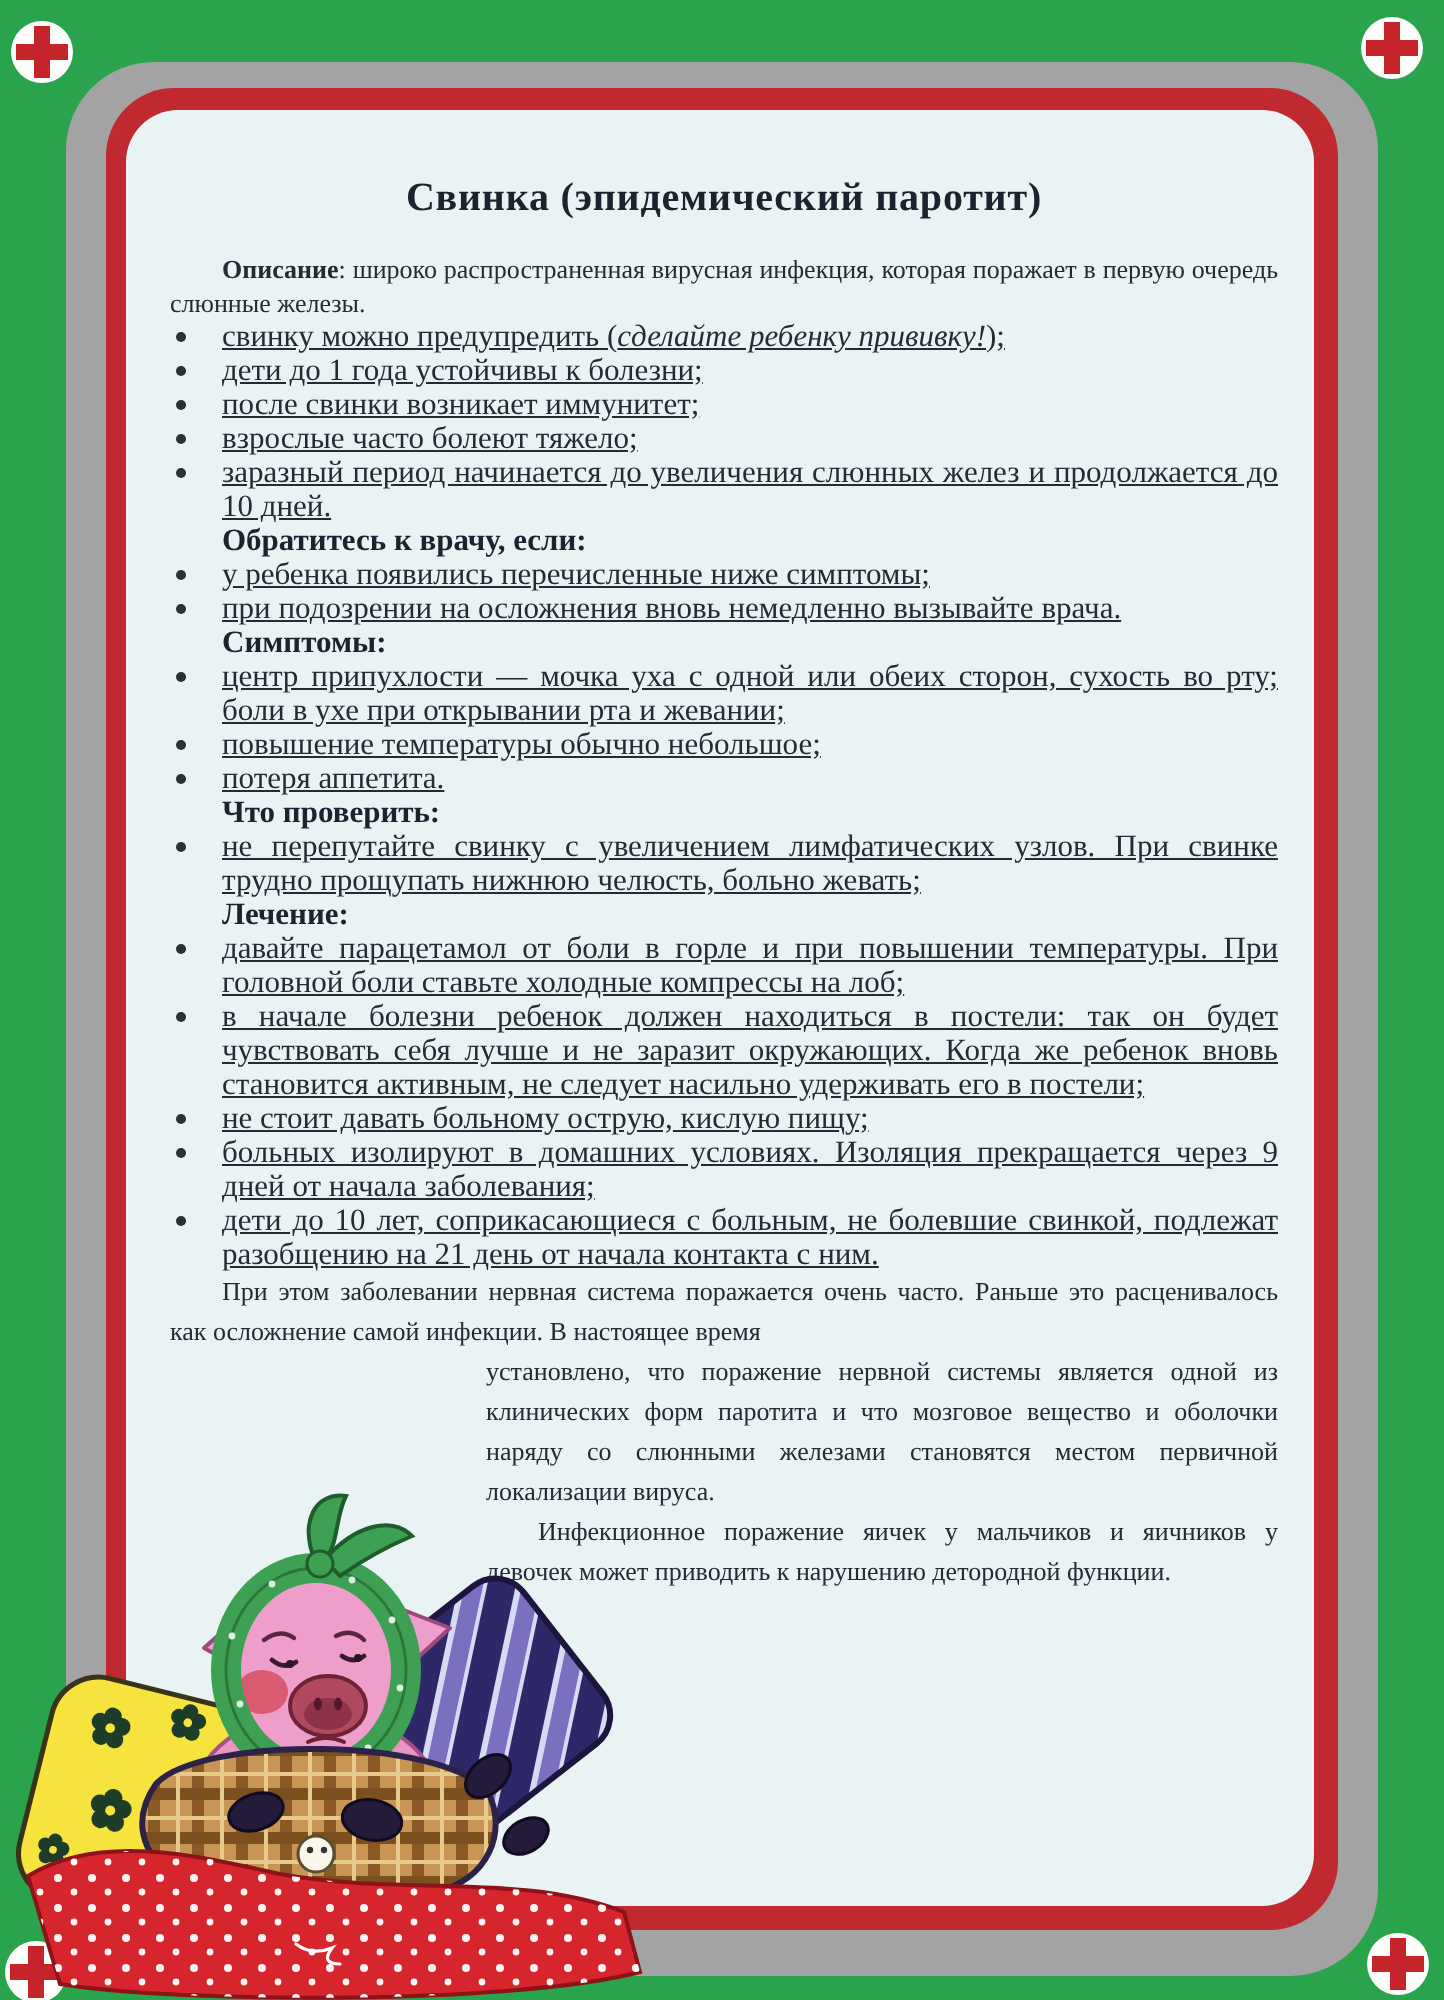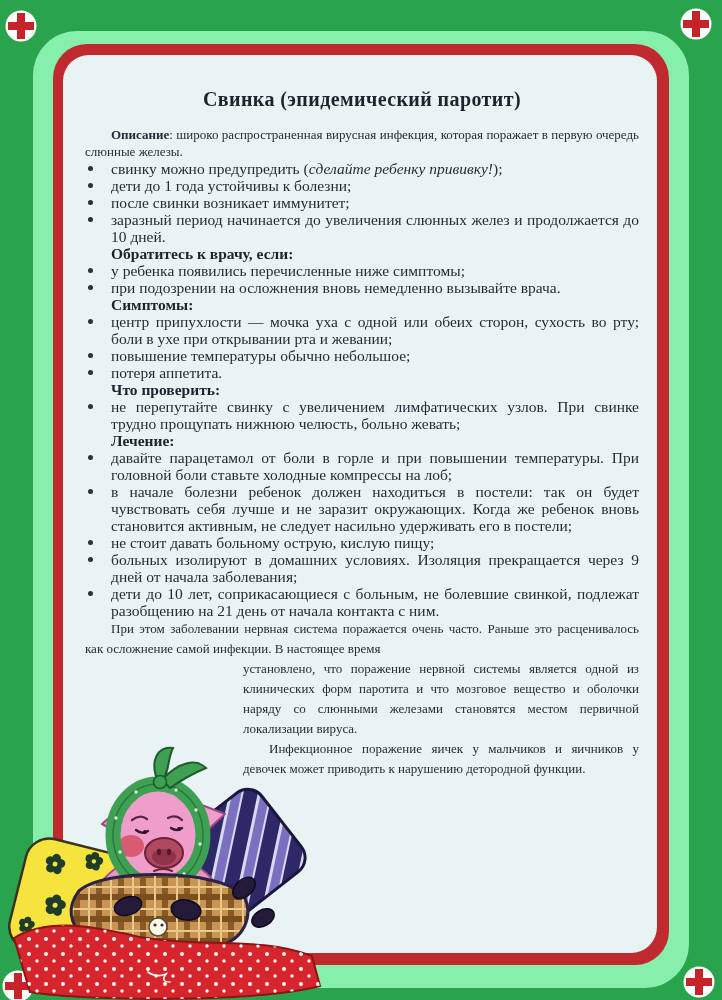--- a/index.html
+++ b/index.html
@@ -13,21 +13,21 @@
   
   .cross-badge{position:absolute;width:34px;height:34px;}
   .cross-tl{left:4px;top:9px;}
   .cross-tr{left:679px;top:7px;}
   .cross-bl{left:1px;top:969px;}
   .cross-br{left:682px;top:965px;}
 
   
   .panel-blue{
     position:absolute;left:33px;top:31px;width:656px;height:957px;
-    background:#86efac;border-radius:44px;box-sizing:border-box;
+    background:#a3a3a3;border-radius:44px;box-sizing:border-box;
     padding:13px 20px 23px 20px;
   }
   .panel-red{
     width:100%;height:100%;box-sizing:border-box;
     background:#c02a2e;border-radius:34px;
     padding:11px 12px 12px 10px;
   }
   .panel-content{
     width:100%;height:100%;box-sizing:border-box;
     background:#e9f3f4;border-radius:26px;
@@ -46,21 +46,21 @@
   .run-head{
     margin:0;font-size:15.5px;line-height:17px;
     font-weight:bold;padding-left:26px;color:#1d232e;
   }
   ul.blist{list-style:none;margin:0;padding:0;}
   ul.blist li{display:flex;font-size:15.5px;line-height:17px;}
   .dot{
     flex:none;width:5px;height:5px;border-radius:50%;
     background:#2a2f38;margin:6px 18px 0 3px;
   }
-  .li-text{flex:1;text-align:justify;}
+  .li-text{flex:1;text-align:justify;text-decoration:underline;}
   .closing .para{line-height:20px;}
   .bottom-row{display:flex;}
   .pig-spacer{flex:none;width:158px;}
   .bottom-col{flex:1;}
   .pig-art{position:absolute;left:8px;top:740px;z-index:5;}
   i{font-style:italic;}
 </style>
 </head>
 <body>
 
@@ -96,20 +96,24 @@
               <span class="dot"></span>
               <span class="li-text"><span>свинку можно предупредить (</span><i>сделайте ребенку прививку!</i><span>);</span></span>
             </li>
           <li>
               <span class="dot"></span>
               <span class="li-text">дети до 1 года устойчивы к болезни;</span>
             </li>
           <li>
               <span class="dot"></span>
               <span class="li-text">после свинки возникает иммунитет;</span>
+            </li>
+          <li>
+              <span class="dot"></span>
+              <span class="li-text">взрослые часто болеют тяжело;</span>
             </li>
           <li>
               <span class="dot"></span>
               <span class="li-text">заразный период начинается до увеличения слюнных желез и продолжается до 10 дней.</span>
             </li>
         </ul>
 
         <p class="run-head">Обратитесь к врачу, если:</p>
         <ul class="blist">
           <li>

